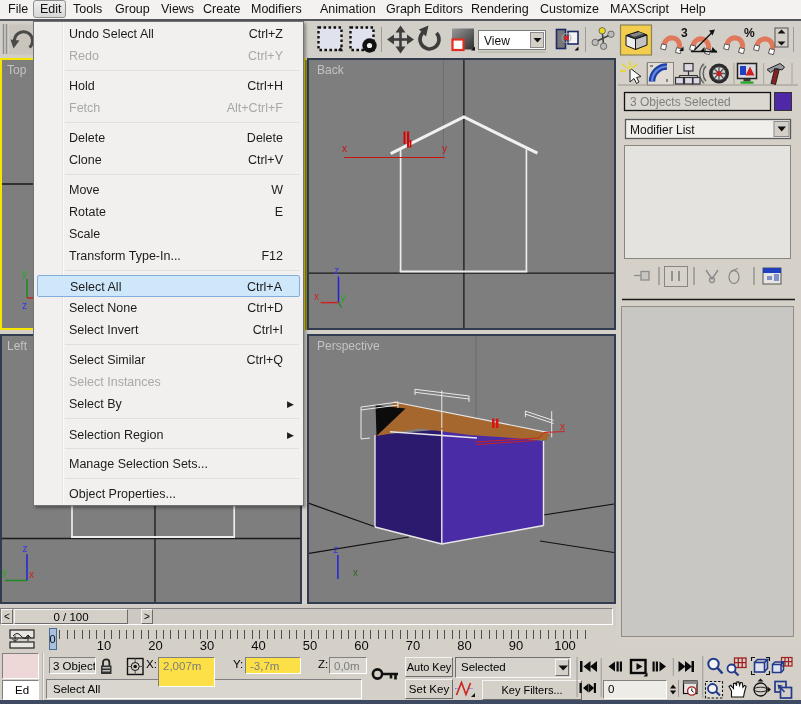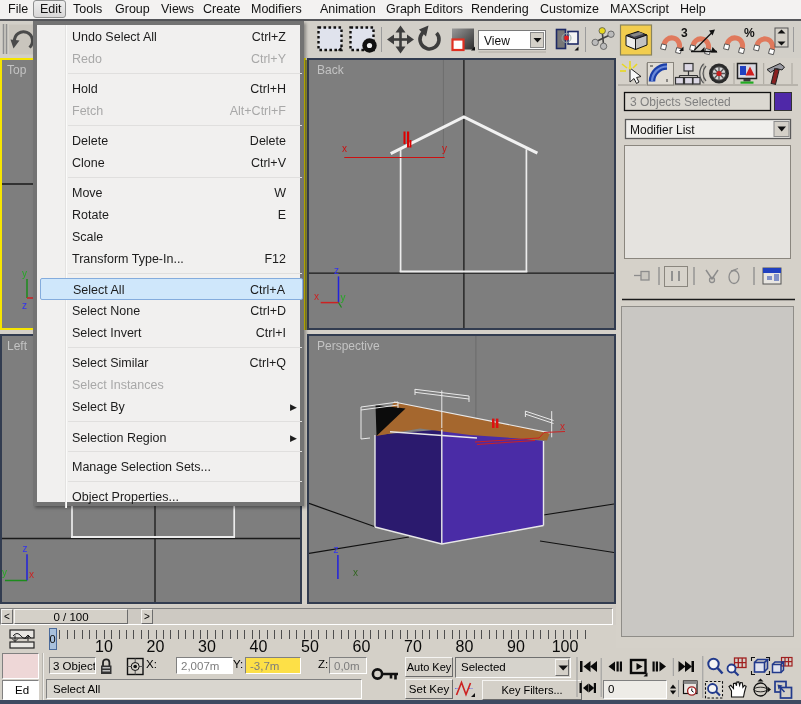--- a/index.html
+++ b/index.html
@@ -13,32 +13,32 @@
   #darkline{position:absolute;left:0;top:19px;width:801px;height:2px;background:#55565a;}
   
   #toolbar{position:absolute;left:0;top:21px;width:801px;height:37px;background:#d2cfc8;}
   
   .vp{position:absolute;background:#7e7e7e;}
   
   .sunken{border-top:1px solid #808080;border-left:1px solid #808080;border-bottom:1px solid #ffffff;border-right:1px solid #ffffff;box-sizing:border-box;}
   .raised{border-top:1px solid #f5f4f2;border-left:1px solid #f5f4f2;border-bottom:1px solid #6c6c6c;border-right:1px solid #6c6c6c;box-sizing:border-box;}
   .btn{background:#d4d0c8;white-space:nowrap;overflow:hidden;}
   
-  #editmenu{position:absolute;left:33px;top:21px;width:271px;height:485px;background:#f1f0ef;border:4px solid #737373;box-sizing:border-box;box-shadow:2px 2px 3px rgba(0,0,0,0.35);}
+  #editmenu{position:absolute;left:33px;top:21px;width:271px;height:485px;background:#f1f0ef;border:1px solid #737373;box-sizing:border-box;box-shadow:2px 2px 3px rgba(0,0,0,0.35);}
   #editmenu .gut{position:absolute;left:28px;top:0;width:1px;height:483px;background:#e3e2e1;}
   #editmenu .gut2{position:absolute;left:29px;top:0;width:1px;height:483px;background:#fbfbfa;}
   .mi{position:absolute;left:1px;width:267px;height:22px;line-height:22px;font-size:12.5px;color:#1c1c1c;}
   .mi .lab{position:absolute;left:34px;top:0;}
   .mi .sc{position:absolute;right:19px;top:0;}
   .mi .sub{position:absolute;right:8px;top:0;font-size:9px;}
   .mi.dis{color:#a8a8a8;}
   .msep{position:absolute;left:31px;width:234px;height:1px;background:#e0dfde;}
   .hili{background:#cfe7fb;border:1px solid #84acdd;border-radius:2px;box-sizing:border-box;}
   #ticks{background:repeating-linear-gradient(90deg,#4e4e4e 0 0.9px,rgba(0,0,0,0) 0.9px 7.4px);}
-  #nums span{position:absolute;top:13px;transform:translateX(-50%);font-size:16px;color:#0a0a0a;}
+  #nums span{position:absolute;top:13px;transform:translateX(-50%);font-size:13px;color:#0a0a0a;}
 </style>
 </head>
 <body>
 <div id="root">
 
   <div id="menubar">
     <span style="left:8px;">File</span>
     <span style="left:73px;">Tools</span>
     <span style="left:115px;">Group</span>
     <span style="left:161px;">Views</span>
@@ -375,21 +375,21 @@
   </div>
 
   <div class="abs" style="left:0;top:652px;width:801px;height:48px;background:#d4d0c8;">
     <div class="abs sunken" style="left:2px;top:1px;width:37px;height:26px;background:#eed7d7;"></div>
     <div class="abs" style="left:42px;top:1px;width:1px;height:47px;background:#b8b5ae;"></div>
     <div class="abs" style="left:43px;top:1px;width:1px;height:47px;background:#f0efec;"></div>
     <div class="abs sunken" style="left:2px;top:28px;width:37px;height:20px;background:#ffffff;font-size:11.5px;line-height:19px;"><span style="margin-left:12px;">Ed</span></div>
     <div class="abs sunken" style="left:49px;top:4.5px;width:47px;height:17px;background:#d9d6cf;font-size:11.5px;line-height:16px;white-space:nowrap;overflow:hidden;"><span style="margin-left:3px;">3 Objects</span></div>
     <div class="abs sunken" style="left:46px;top:27px;width:316px;height:20px;background:#d9d6cf;font-size:11.5px;line-height:19px;"><span style="margin-left:6px;">Select All</span></div>
     <div class="abs" style="left:146px;top:6px;font-size:11.5px;">X:</div>
-    <div class="abs sunken" style="left:176px;top:5px;width:57px;height:17px;background:#ffffff;font-size:11.5px;line-height:16px;color:#7c7c7c;"><span style="margin-left:4px;">2,007m</span></div>
+    <div class="abs sunken" style="left:158px;top:5px;width:57px;height:30px;background:#fde047;font-size:11.5px;line-height:16px;color:#7c7c7c;"><span style="margin-left:4px;">2,007m</span></div>
     <div class="abs" style="left:233px;top:6px;font-size:11.5px;">Y:</div>
     <div class="abs sunken" style="left:245px;top:5px;width:56px;height:17px;background:#fde047;font-size:11.5px;line-height:16px;color:#7c7c7c;"><span style="margin-left:4px;">-3,7m</span></div>
     <div class="abs" style="left:318px;top:6px;font-size:11.5px;">Z:</div>
     <div class="abs sunken" style="left:329px;top:5px;width:38px;height:17px;background:#d9d6cf;font-size:11.5px;line-height:16px;color:#7c7c7c;"><span style="margin-left:4px;">0,0m</span></div>
     <div class="abs raised btn" style="left:405px;top:4.5px;width:48px;height:20px;text-align:center;font-size:11px;line-height:19px;">Auto Key</div>
     <div class="abs raised btn" style="left:405px;top:27px;width:48px;height:20px;text-align:center;font-size:11.5px;line-height:19px;">Set Key</div>
     <div class="abs" style="left:455px;top:4.5px;width:116px;height:21px;border:1px solid #6f6f6f;border-bottom-color:#fafafa;border-right-color:#fafafa;box-sizing:border-box;background:#d6d3cc;font-size:11.5px;line-height:19px;"><span style="margin-left:5px;">Selected</span></div>
     <div class="abs raised btn" style="left:555px;top:6.5px;width:14px;height:17px;"></div>
     <div class="abs raised btn" style="left:482px;top:27.5px;width:100px;height:20px;text-align:center;font-size:11px;line-height:19px;">Key Filters...</div>
     <div class="abs sunken" style="left:603px;top:27.5px;width:64px;height:19px;background:#eeece7;font-size:11.5px;line-height:17px;"><span style="margin-left:4px;">0</span></div>

